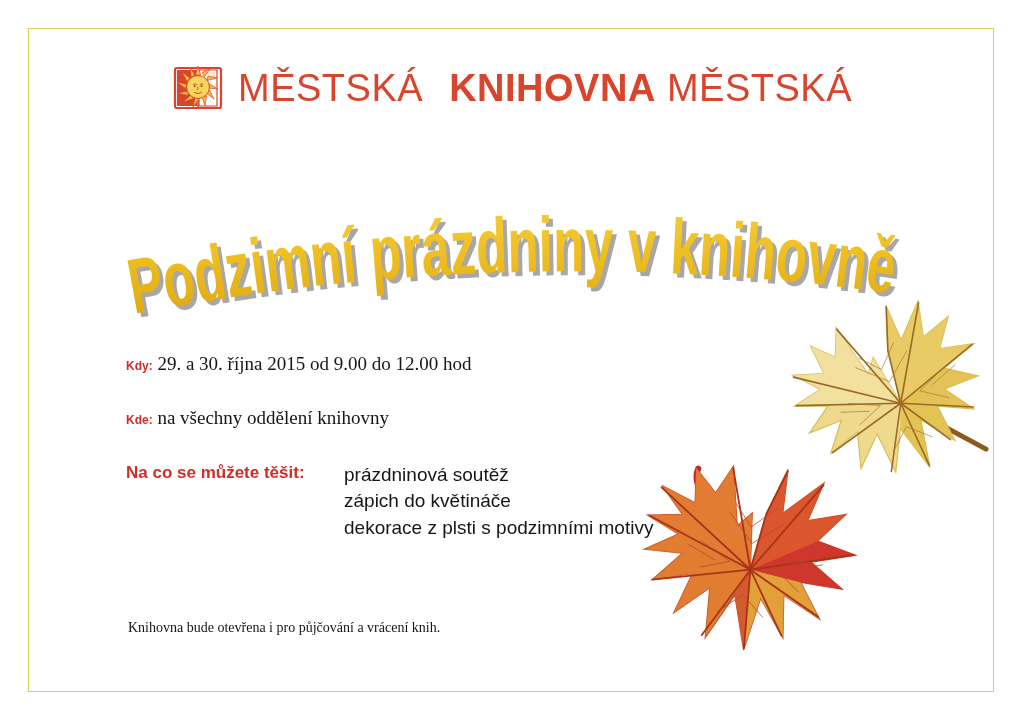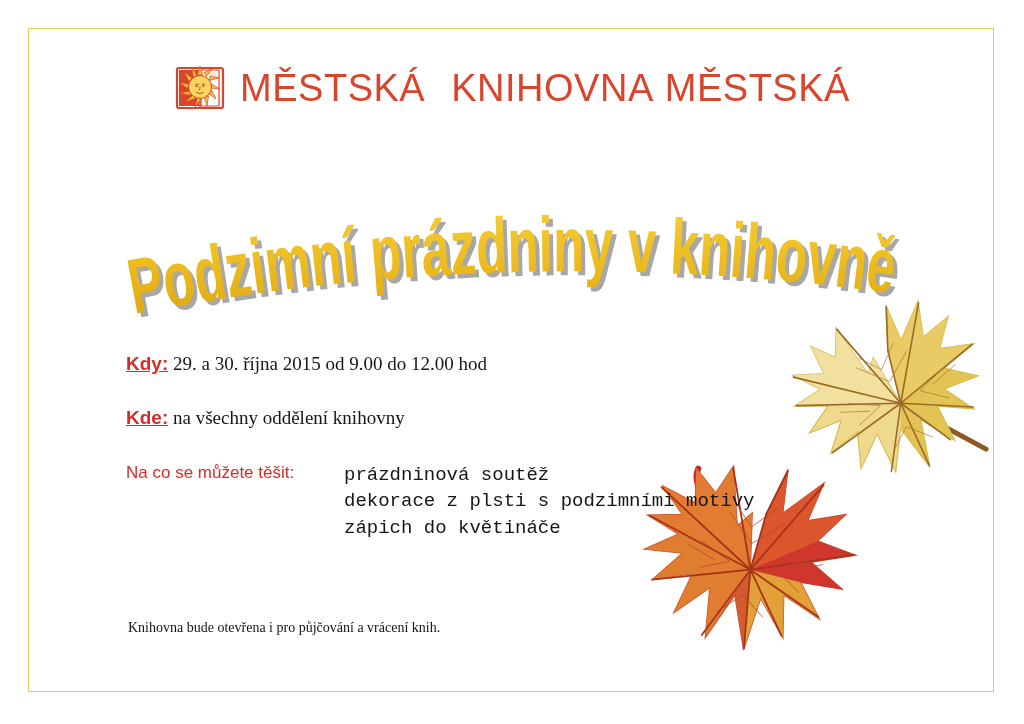--- a/index.html
+++ b/index.html
@@ -51,21 +51,21 @@
   }
   .logo-text {
     font-family: "Liberation Sans", sans-serif;
     font-size: 38px;
     letter-spacing: 0.5px;
     color: #d8442c;
     white-space: nowrap;
     line-height: 1;
   }
   .logo-text .lt-reg { font-weight: 400; }
-  .logo-text .lt-bold { font-weight: 400; margin-left: 15px; }
+  .logo-text .lt-bold { font-weight: 700; margin-left: 15px; }
 
   
   .invite {
     position: absolute;
     left: 0;
     top: 152px;
     width: 1024px;
     text-align: center;
     font-family: "Liberation Serif", serif;
     font-size: 19px;
@@ -103,48 +103,47 @@
   }
   .line {
     font-family: "Liberation Serif", serif;
     font-size: 19px;
     color: #161616;
     line-height: 1.25;
   }
   .line .lbl {
     font-family: "Liberation Sans", sans-serif;
     font-weight: 700;
-    font-size: 19px;
+    font-size: 12px;
     color: #d42c27;
-    text-decoration: underline;
   }
   .row-kdy { margin: 0 0 30px 0; }
   .row-kde { margin: 0 0 32px 0; }
 
   .row-tesit {
     display: flex;
     align-items: flex-start;
   }
   .tesit-label {
     flex: 0 0 auto;
     width: 218px;
     font-family: "Liberation Sans", sans-serif;
-    font-weight: 400;
+    font-weight: 700;
     font-size: 17px;
     color: #d42c27;
     padding-top: 1px;
   }
   .tesit-list {
     flex: 1 1 auto;
     list-style: none;
     margin: 0;
     padding: 0;
   }
   .tesit-list li {
-    font-family: Liberation Mono, monospace;
+    font-family: Liberation Sans, sans-serif;
     font-size: 19px;
     color: #161616;
     line-height: 1.42;
     white-space: nowrap;
   }
 
   
   .footnote {
     position: absolute;
     left: 128px;
@@ -342,21 +341,21 @@
 
     <div class="line row-kde">
       <span class="lbl">Kde:</span>
       <span>na všechny oddělení knihovny</span>
     </div>
 
     <div class="row-tesit">
       <div class="tesit-label">Na co se můžete těšit:</div>
       <ul class="tesit-list">
         <li>prázdninová soutěž</li>
+        <li>zápich do květináče</li>
         <li>dekorace z plsti s podzimními motivy</li>
-        <li>zápich do květináče</li>
       </ul>
     </div>
   </div>
 
   <div class="footnote">Knihovna bude otevřena i pro půjčování a vrácení knih.</div>
 
 </div>
 
 </body></html>

